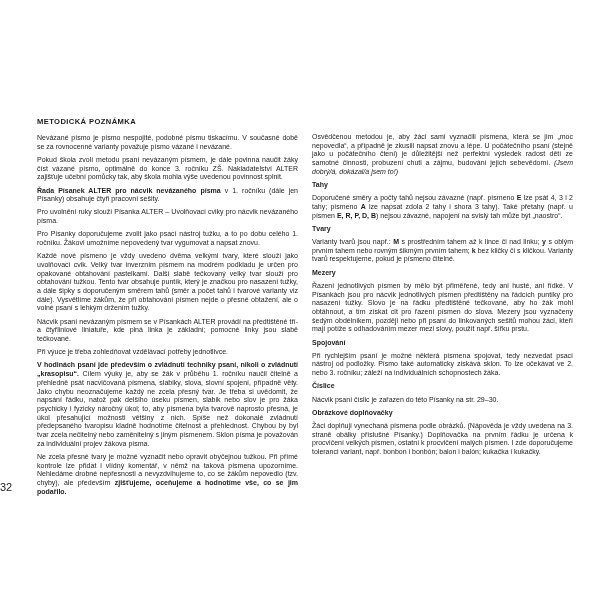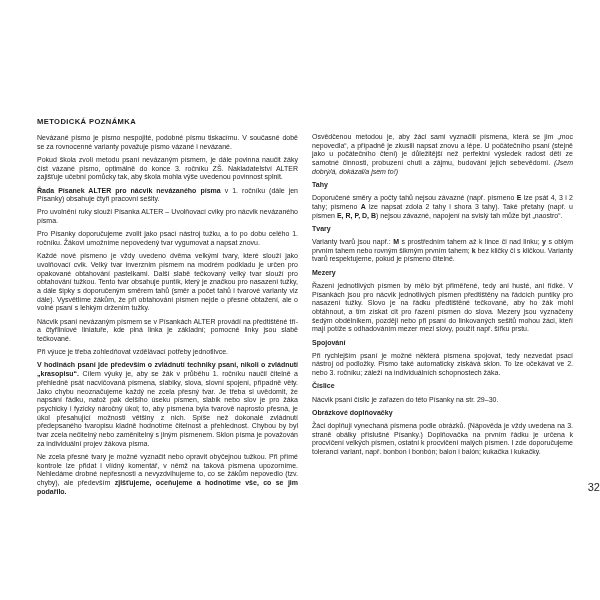--- a/index.html
+++ b/index.html
@@ -41,21 +41,21 @@
     line-height: 8.7px;
     margin: 3.5px 0 4.5px 0;
   }
   .b { font-weight: 700; }
   .i { font-style: italic; }
   .page-number {
     position: absolute;
     left: 0;
     top: 481px;
     width: 600px;
-    text-align: right;
+    text-align: left;
     font-size: 11px;
     line-height: 13px;
     color: #1d1d1d;
   }
 </style>
 </head>
 <body>
 
 <div class="page">
   <div class="content">

